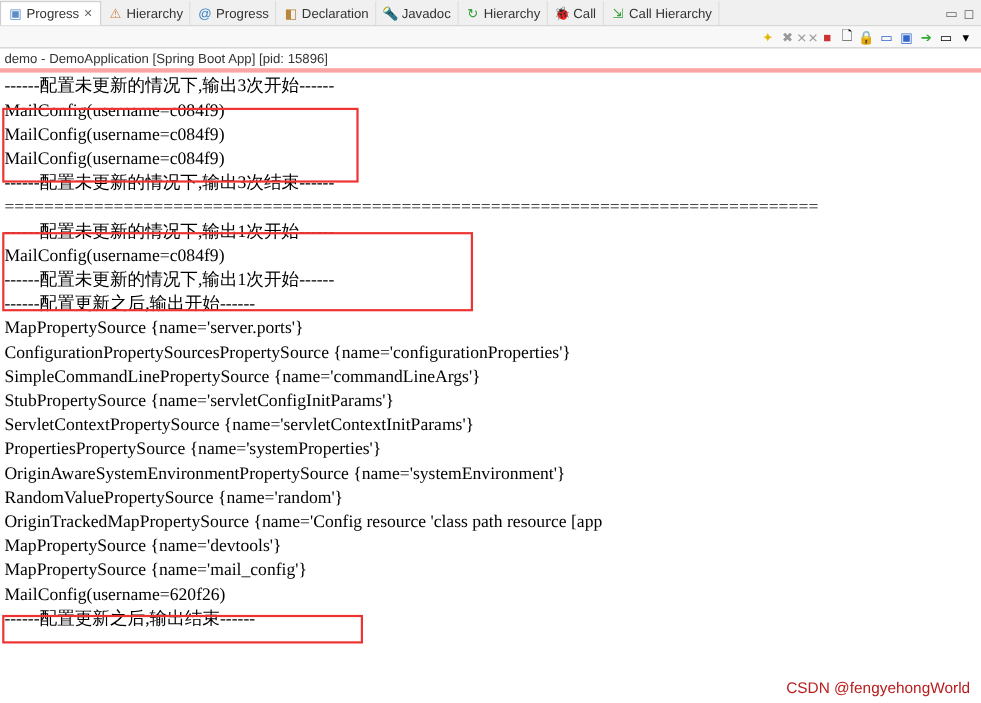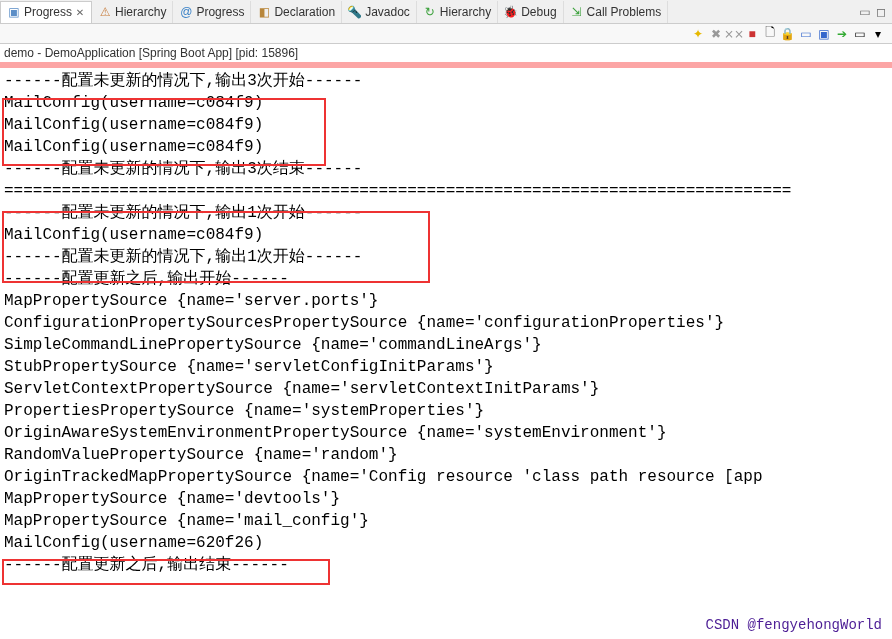--- a/index.html
+++ b/index.html
@@ -7,28 +7,28 @@
     .tabs-bar { display: flex; align-items: center; height: 24px; border-bottom: 1px solid #ccc; background: #f0f0f0; }
     .tab { display: flex; align-items: center; height: 22px; padding: 0 6px; font-size: 12px; color: #333; border-right: 1px solid #ddd; gap: 3px; cursor: pointer; }
     .tab.active { background: #fff; border-top: 1px solid #ccc; border-left: 1px solid #ccc; border-right: 1px solid #ccc; }
     .tab-close { width: 10px; height: 10px; display: inline-flex; align-items: center; justify-content: center; font-size: 10px; color: #666; }
     .tab-icon { width: 14px; height: 14px; display: inline-flex; align-items: center; justify-content: center; }
     .spacer { flex: 1; }
     .window-controls { display: flex; gap: 2px; padding-right: 4px; }
     .win-btn { width: 14px; height: 14px; display: flex; align-items: center; justify-content: center; color: #666; cursor: pointer; }
     .toolbar { display: flex; justify-content: flex-end; align-items: center; height: 20px; border-bottom: 1px solid #ccc; background: #f8f8f8; gap: 2px; padding-right: 6px; }
     .tb-btn { width: 16px; height: 16px; display: flex; align-items: center; justify-content: center; cursor: pointer; font-size: 12px; }
-    .header-line { padding: 2px 4px; font-size: 12px; color: #333; border-bottom: 6px solid #fca5a5; }
-    .console { font-family: Liberation Mono, monospace; font-size: 16px; line-height: 22px; padding: 2px 4px; color: #000; white-space: pre; position: relative; }
+    .header-line { padding: 2px 4px; font-size: 12px; color: #333; border-bottom: 4px solid #fca5a5; }
+    .console { font-family: Liberation Serif, serif; font-size: 16px; line-height: 22px; padding: 2px 4px; color: #000; white-space: pre; position: relative; }
     .line { white-space: pre; }
     .redbox { position: absolute; border: 2px solid #e33; pointer-events: none; }
     .box1 { left: 2px; top: 98px; width: 324px; height: 68px; }
     .box2 { left: 2px; top: 211px; width: 428px; height: 72px; }
     .box3 { left: 2px; top: 559px; width: 328px; height: 26px; }
-    .watermark { position: absolute; right: 10px; bottom: 6px; font-family: Liberation Mono, monospace; font-size: 14px; color: #4c1d95; }
+    .watermark { position: absolute; right: 10px; bottom: 6px; font-family: Liberation Sans, sans-serif; font-size: 14px; color: #b91c1c; }
     
     .i-console { color: #5b8ec7; }
     .i-problems { color: #c77b3a; }
     .i-javadoc { color: #3a82c7; }
     .i-decl { color: #b8863a; }
     .i-search { color: #c79d3a; }
     .i-progress { color: #3aa03a; }
     .i-debug { color: #3aa03a; }
     .i-call { color: #3aa03a; }
     .star { color: #e6b800; }
@@ -61,25 +61,25 @@
   <div class="tab">
     <span class="tab-icon i-search">🔦</span>
     <span>Javadoc</span>
   </div>
   <div class="tab">
     <span class="tab-icon i-progress">↻</span>
     <span>Hierarchy</span>
   </div>
   <div class="tab">
     <span class="tab-icon i-debug">🐞</span>
-    <span>Debug</span>
+    <span>Call</span>
   </div>
   <div class="tab">
     <span class="tab-icon i-call">⇲</span>
-    <span>Call Problems</span>
+    <span>Call Hierarchy</span>
   </div>
   <div class="spacer"></div>
   <div class="window-controls">
     <span class="win-btn">▭</span>
     <span class="win-btn">◻</span>
   </div>
 </div>
 
 <div class="toolbar">
   <span class="tb-btn star">✦</span>

